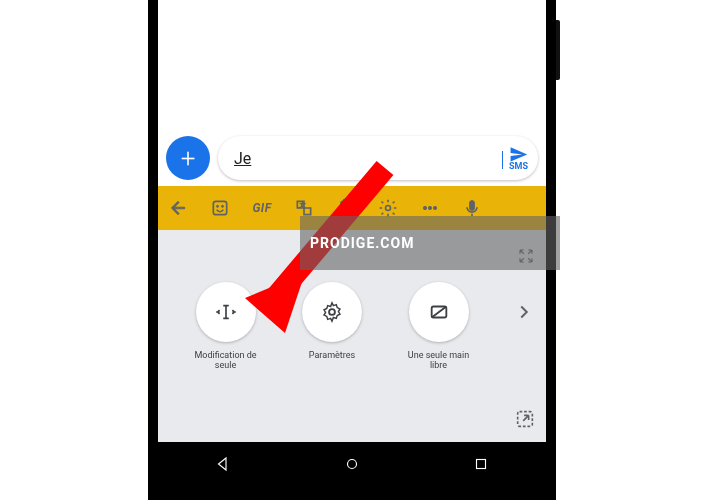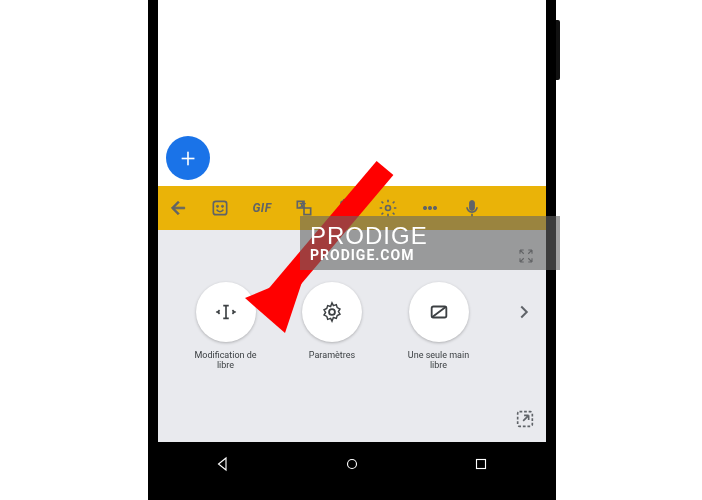--- a/index.html
+++ b/index.html
@@ -207,20 +207,29 @@
 <div class="phone-frame">
   <div class="side-button"></div>
   <div class="phone-screen">
 
     <div class="app-body">
 
       <div class="compose-row">
         <div class="plus-btn">
           <span>+</span>
         </div>
+        <div class="input-pill">
+          <span class="input-text">Je</span>
+          <div class="send-col">
+            <svg class="send-icon" viewBox="0 0 24 24">
+                <path d="M2 21l21-9L2 3v7l15 2-15 2v7z" fill="#1a73e8"></path>
+              </svg>
+            <span class="send-small">SMS</span>
+          </div>
+        </div>
       </div>
 
       <div class="keyboard-area">
         <div class="kb-topbar">
           <div class="kb-ico">
             <svg viewBox="0 0 24 24">
                 <path d="M20 11H7.8l5.6-5.6L12 4l-8 8 8 8 1.4-1.4L7.8 13H20z" fill="#5f6368"></path>
               </svg>
           </div>
           <div class="kb-ico">
@@ -271,21 +280,21 @@
             </svg>
         </div>
 
         <div class="options-row">
           <div class="option">
             <div class="option-circle">
               <svg viewBox="0 0 24 24">
                   <path d="M12 5v14M9 5c1.5 0 3 0 3 0s1.5 0 3 0M9 19c1.5 0 3 0 3 0s1.5 0 3 0M5 12l-2 0 2-2M5 12l-2 0 2 2M19 12l2 0-2-2M19 12l2 0-2 2" stroke-width="1.8" fill="none"></path>
                 </svg>
             </div>
-            <div class="option-label">Modification de libre</div>
+            <div class="option-label">Modification de seule</div>
           </div>
           <div class="option">
             <div class="option-circle">
               <svg viewBox="0 0 24 24">
                   <circle cx="12" cy="12" r="3.2" fill="none" stroke-width="2"></circle>
                   <path d="M12 2l1.5 3 3.2-1 1 3.2 3 1.5-1.7 2.8 1.7 2.8-3 1.5-1 3.2-3.2-1L12 22l-1.5-3-3.2 1-1-3.2-3-1.5 1.7-2.8L3.3 9.7l3-1.5 1-3.2 3.2 1z" fill="none" stroke-width="1.6"></path>
                 </svg>
             </div>
             <div class="option-label">Paramètres</div>
           </div>
@@ -340,15 +349,14 @@
   <defs>
     <marker id="ah" markerWidth="12" markerHeight="12" refX="3" refY="6" orient="auto">
       <path d="M0 0 L12 6 L0 12 z" fill="#f00"></path>
     </marker>
   </defs>
   <line x1="160" y1="20" x2="50" y2="150" stroke="#f00" stroke-width="22"></line>
   <path d="M20 150 L80 125 L60 185 z" fill="#f00"></path>
 </svg>
 
 <div class="watermark">
-  <span class="wm1">PRODIGE</span>
   <span class="wm2">PRODIGE.COM</span>
 </div>
 
 </body></html>

